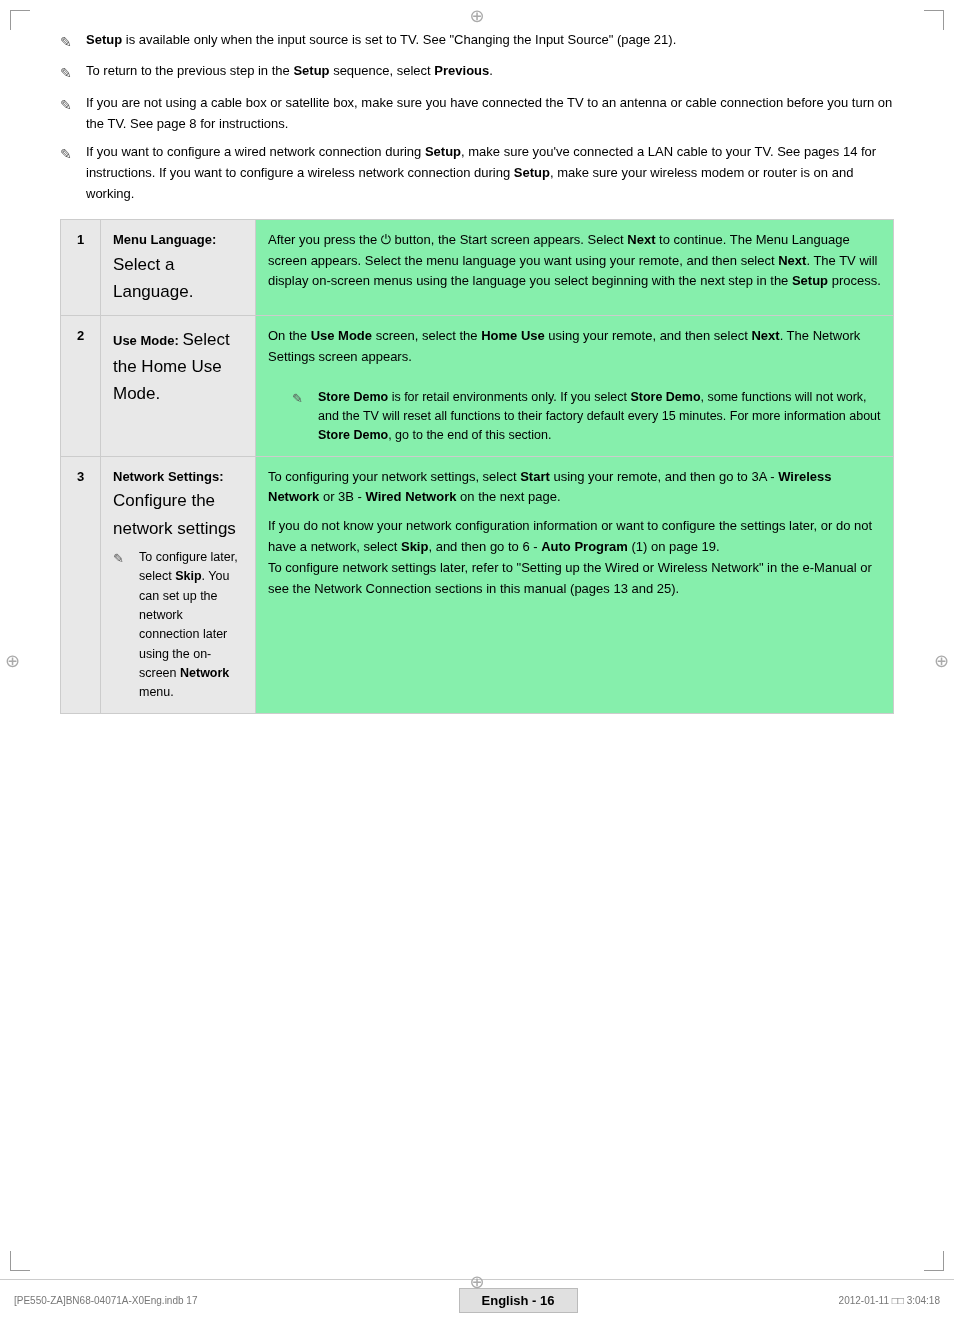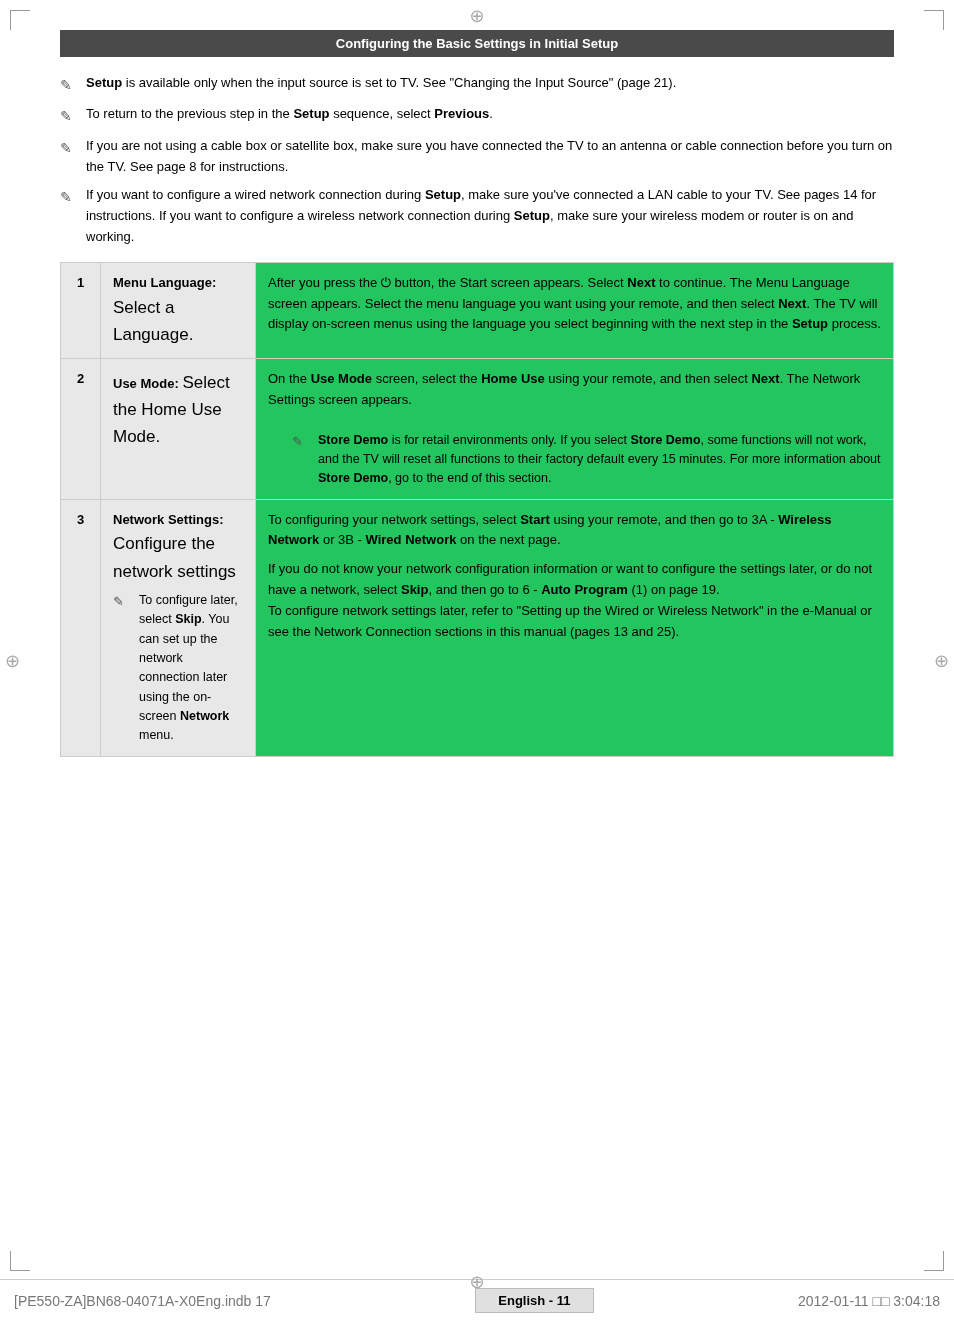--- a/index.html
+++ b/index.html
@@ -113,21 +113,21 @@
       font-weight: bold;
       color: #000;
       padding-top: 12px;
     }
     .step-label-cell {
       width: 155px;
       background: #e8e8e8;
       vertical-align: top;
     }
     .step-content-cell {
-      background: #22c55e;
+      background: #86efac;
     }
     .step-label-title {
       font-weight: bold;
       font-size: 13px;
     }
     .step-label-sub {
       font-size: 17px;
     }
     .step-note {
       display: flex;
@@ -166,21 +166,21 @@
     }
     .footer-page-badge {
       background: #e0e0e0;
       border: 1px solid #bbb;
       padding: 4px 22px;
       font-size: 13px;
       font-weight: bold;
       color: #000;
     }
     .footer-left, .footer-right {
-      font-size: 14px;
+      font-size: 10px;
       color: #777;
     }
 
     b { font-weight: bold; }
   </style>
 </head>
 <body>
 
 <div class="page-wrapper">
 
@@ -188,23 +188,20 @@
   <div class="corner-mark corner-tr"></div>
   <div class="corner-mark corner-bl"></div>
   <div class="corner-mark corner-br"></div>
 
   <div class="reg-cross-top">⊕</div>
 
   <div class="reg-cross-left">⊕</div>
 
   <div class="reg-cross-right">⊕</div>
 
-  <div class="page-title-bar">
-    <span>Configuring the Basic Settings in Initial Setup</span>
-  </div>
 
 
   <div class="note-item">
     <span class="note-icon">✎</span>
     <span class="note-text">
       <b>Setup</b> is available only when the input source is set to TV. See "Changing the Input Source" (page 21).
     </span>
   </div>
 
   <div class="note-item">
@@ -294,20 +291,20 @@
         sections in this manual (pages 13 and 25).</p>
       </td>
     </tr>
 
   </tbody>
     </table>
 
   <div class="footer-bar">
     <span class="footer-left">[PE550-ZA]BN68-04071A-X0Eng.indb   17</span>
     <div class="footer-page-badge">
-      <span>English - 11</span>
+      <span>English - 16</span>
     </div>
     <span class="footer-right">2012-01-11   □□ 3:04:18</span>
   </div>
 
   <div style="position:absolute; bottom:28px; left:50%; transform:translateX(-50%); font-size:18px; color:#aaa;">⊕</div>
 
 </div>
 
 </body></html>

